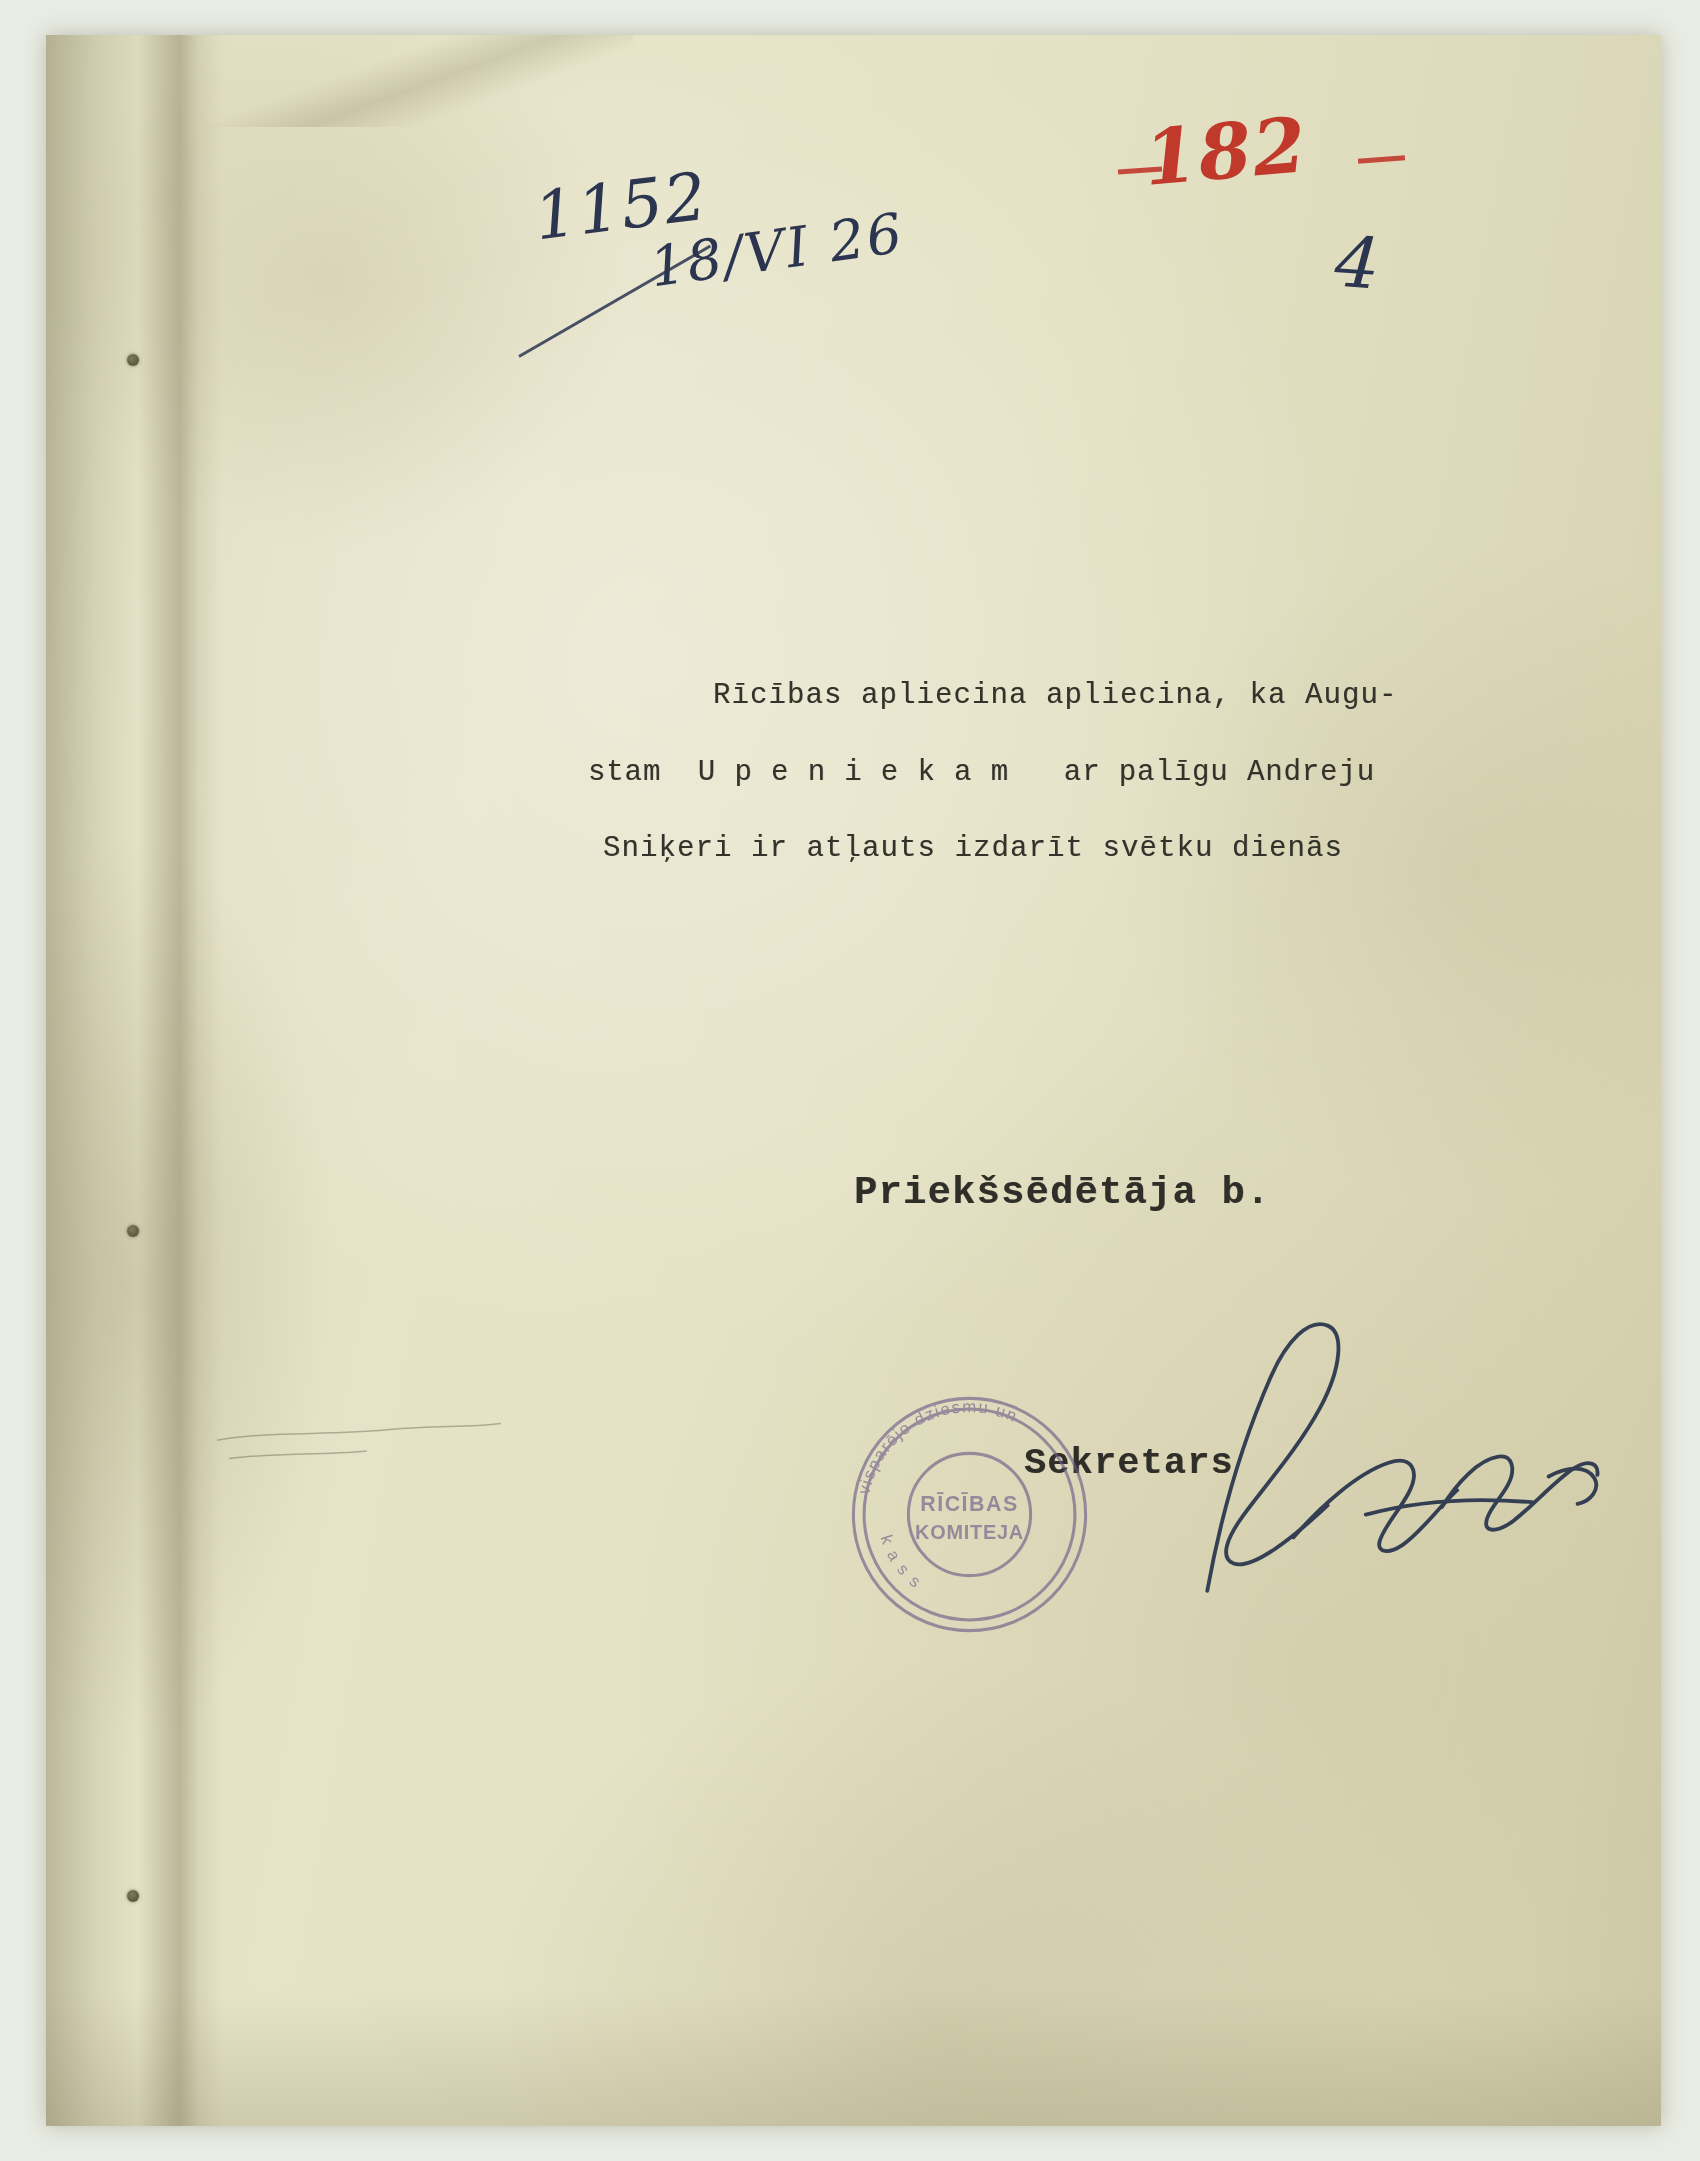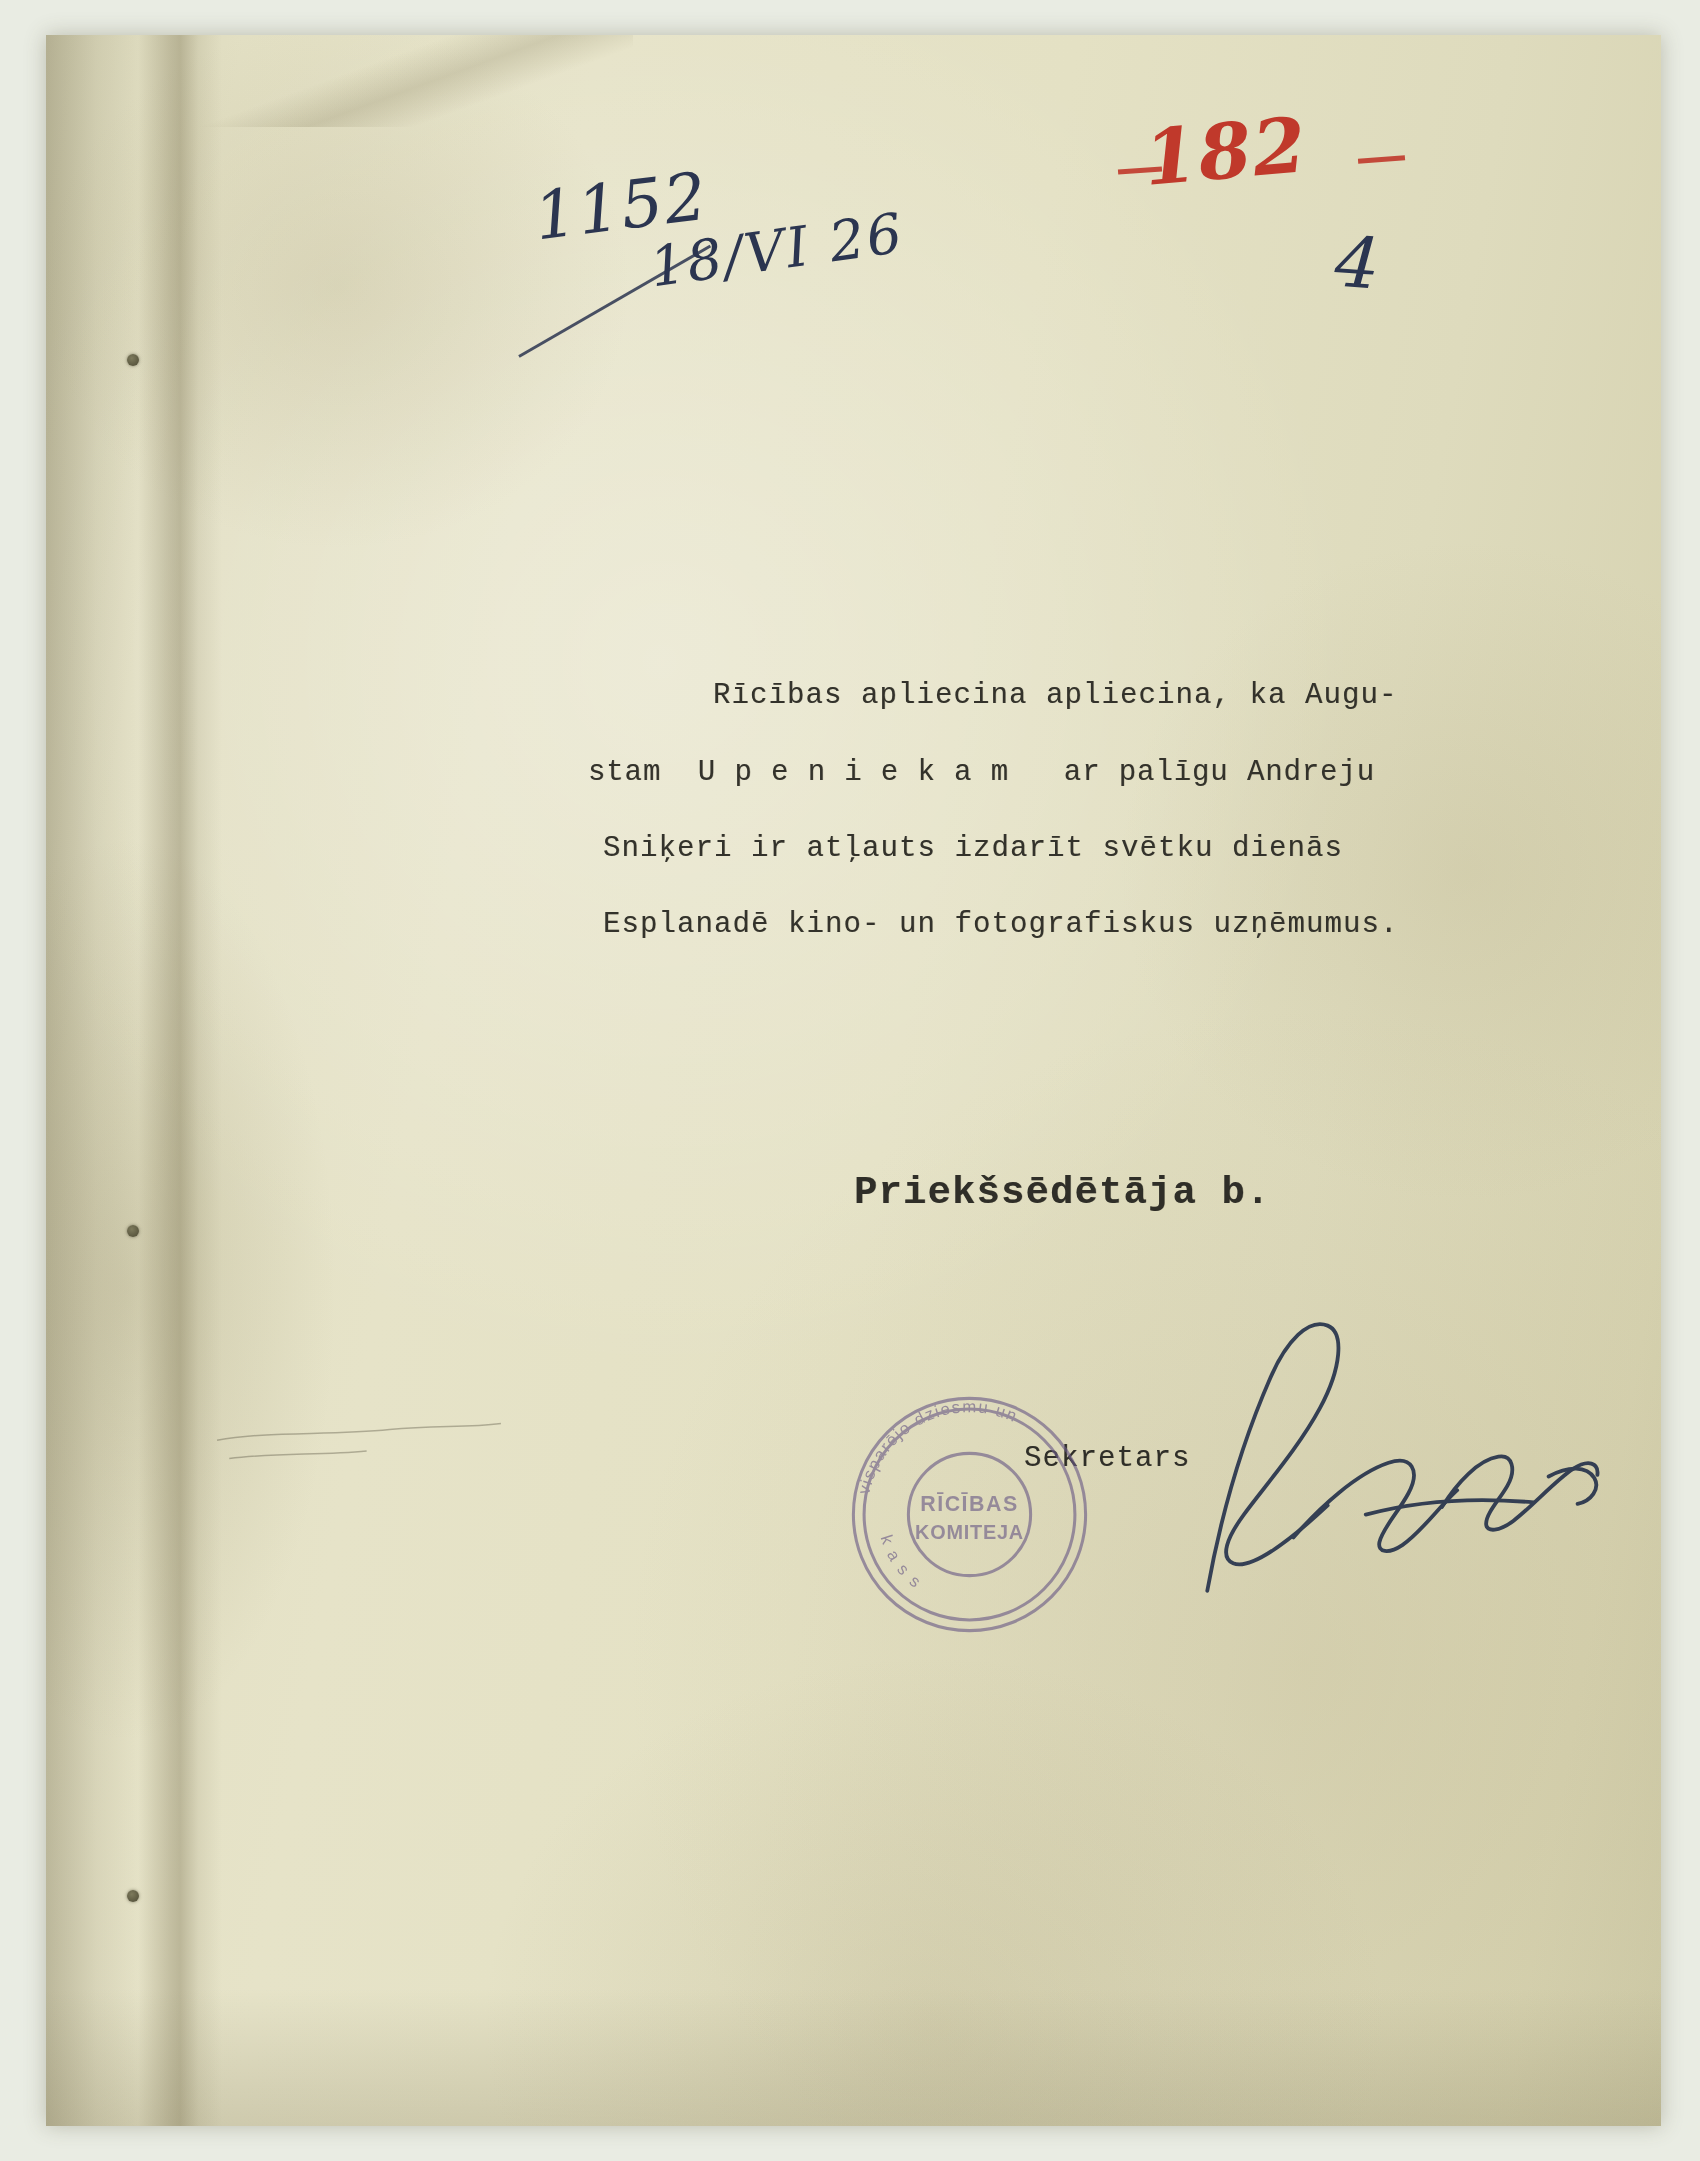--- a/index.html
+++ b/index.html
@@ -121,23 +121,23 @@
   #signer-role {
     left: 808px;
     top: 1136px;
     font-size: 39px;
     letter-spacing: 1.1px;
     font-weight: 600;
   }
   #secretary-label {
     left: 978px;
     top: 1407px;
-    font-size: 29px;
+    font-size: 37px;
     letter-spacing: 1.1px;
-    font-weight: 400;
+    font-weight: 700;
   }
 
   
   .handwriting {
     position: absolute;
     font-family: "DejaVu Serif", serif;
     font-style: italic;
     white-space: pre;
     pointer-events: none;
   }
@@ -258,21 +258,20 @@
     <div id="annotation-page-dash-left"></div>
     <div class="handwriting" id="annotation-page-number">182</div>
     <div id="annotation-page-dash-right"></div>
 
     <div class="handwriting" id="annotation-quantity">4</div>
 
 
     <div class="typed body-line" id="body-line-1">Rīcības apliecina apliecina, ka Augu-</div>
     <div class="typed body-line" id="body-line-2">stam  U p e n i e k a m   ar palīgu Andreju</div>
     <div class="typed body-line" id="body-line-3">Sniķeri ir atļauts izdarīt svētku dienās</div>
-    <div class="typed body-line" id="body-line-4">Esplanadē kino- un fotografiskus uzņēmumus.</div>
 
     <div class="typed" id="signer-role">Priekšsēdētāja b.</div>
 
     <div class="typed" id="secretary-label">Sekretars</div>
 
     <div id="official-stamp">
       <svg width="275" height="275" viewBox="0 0 360 360" xmlns="http://www.w3.org/2000/svg">
         <defs>
           <path id="stamp-arc-top" d="M 46,180 A 134,134 0 0 1 314,180" fill="none"></path>
           <path id="stamp-arc-bottom" d="M 60,180 A 120,120 0 0 0 300,180" fill="none"></path>

